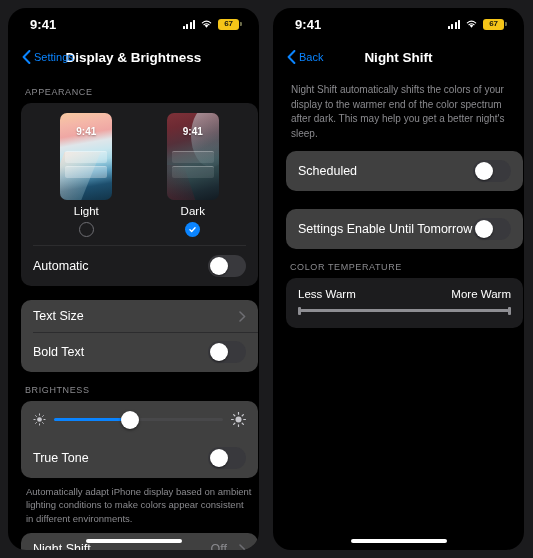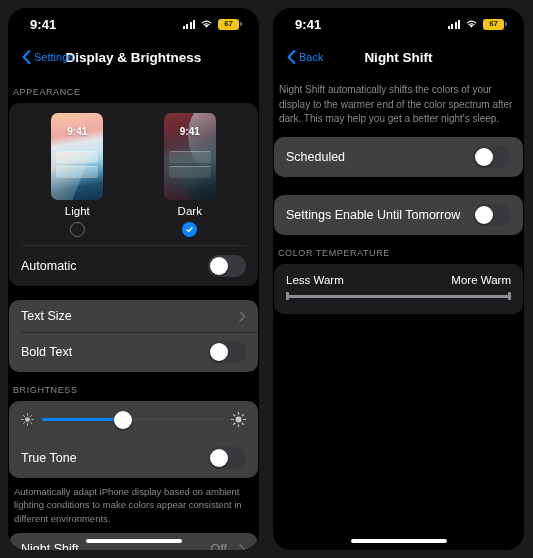--- a/index.html
+++ b/index.html
@@ -135,20 +135,21 @@
     pointer-events: none;
   }
 
   
   .content {
     padding: 0 1px;
     box-sizing: border-box;
     height: calc(100% - 66px);
     overflow: hidden;
     position: relative;
+    margin-left: 12px;
   }
   .section-header {
     color: #8a8a8e;
     font-size: 9px;
     letter-spacing: 0.6px;
     text-transform: uppercase;
     padding: 13px 4px 6px 4px;
   }
   .card {
     background: #404040;

